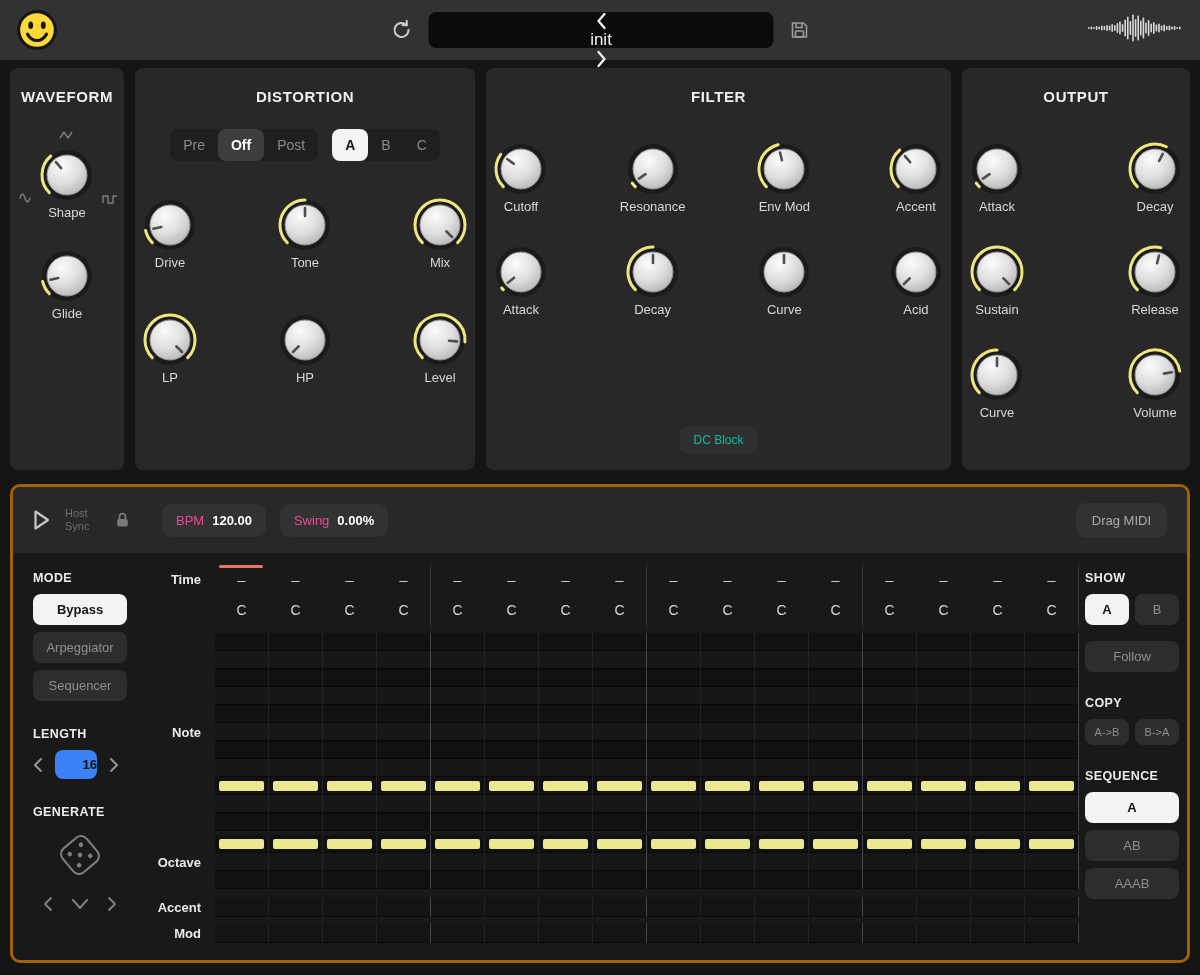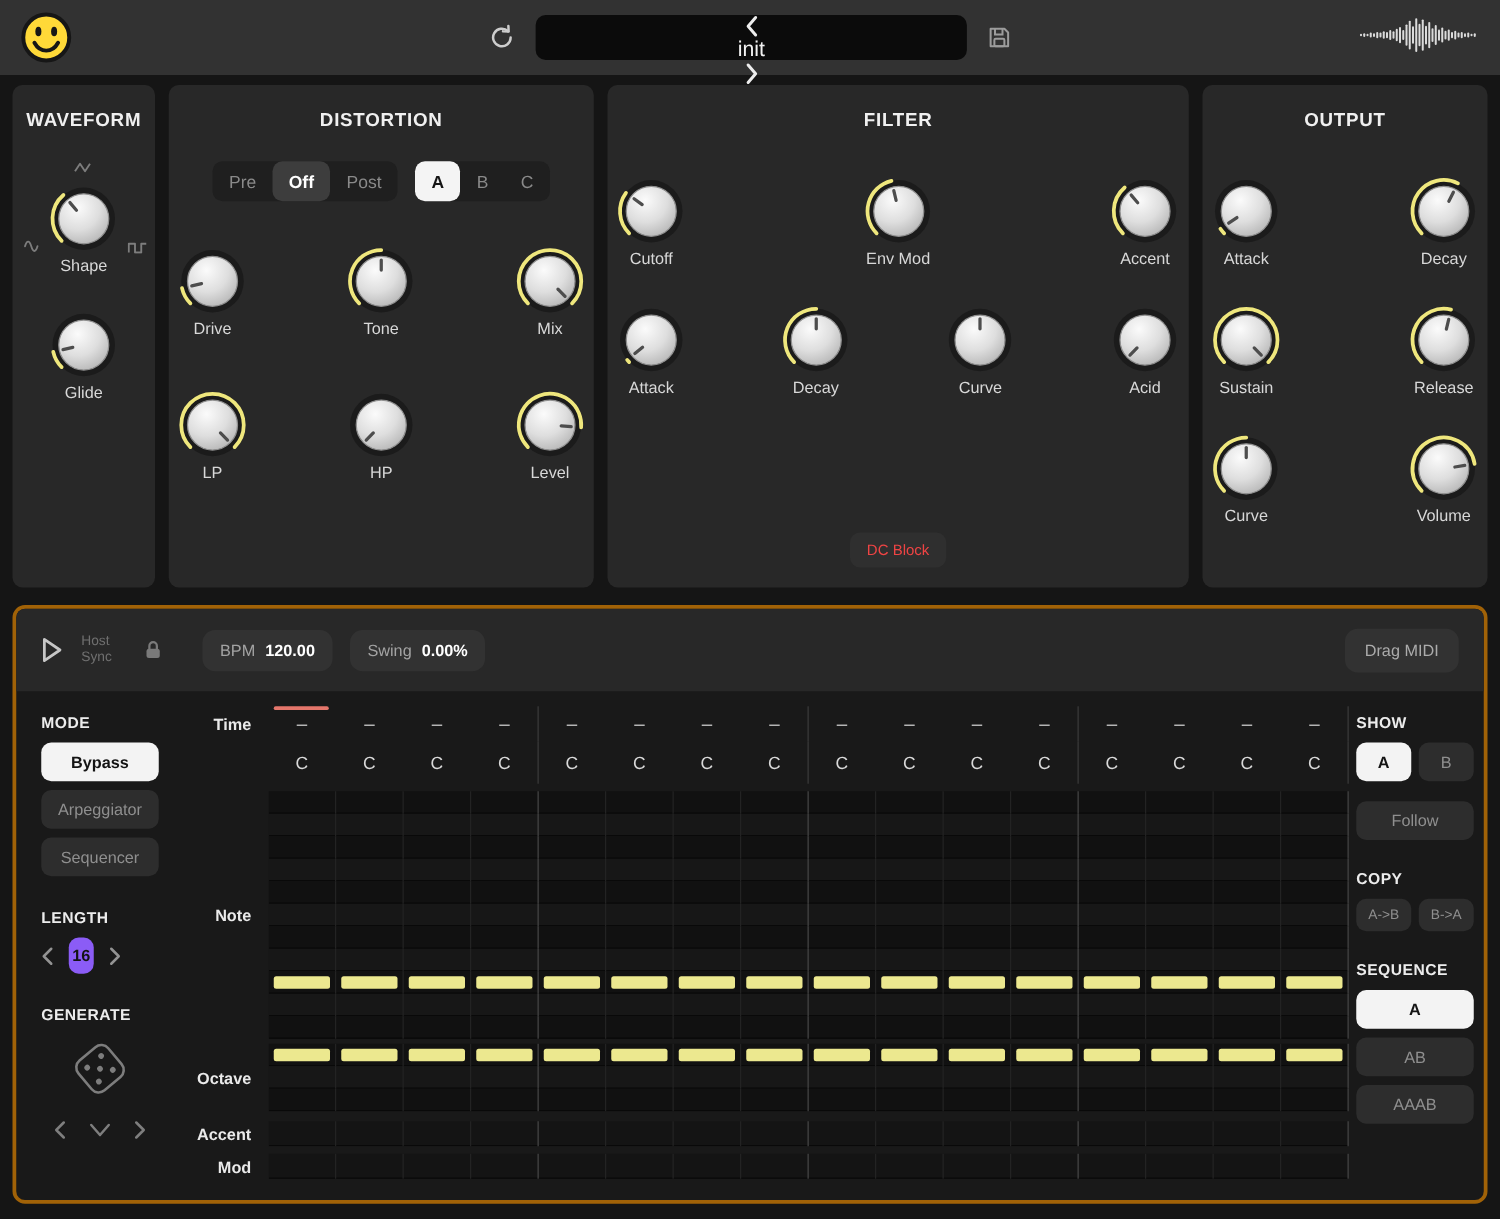--- a/index.html
+++ b/index.html
@@ -44,46 +44,46 @@
   .seg-row { display:flex; justify-content:center; gap:14px; margin-top:24px; }
   .seg { display:flex; background:#1f1f1f; border-radius:8px; }
   .seg-btn { background:transparent; color:#8a8a8a; font-size:14px; padding:8px 13px; border-radius:8px; }
   .seg-btn.sel-dark { background:#3d3d3d; color:#ffffff; font-weight:700; }
   .seg-btn.sel-light { background:#f4f4f4; color:#141414; font-weight:700; }
 
   .dist-row1 { margin-top:34px; } .dist-row2 { margin-top:40px; }
   .filt-row1 { margin-top:34px; } .filt-row2 { margin-top:28px; }
   .out-row1 { margin-top:34px; } .out-row2 { margin-top:28px; } .out-row3 { margin-top:28px; }
 
-  .dc-btn { margin:auto auto 16px; background:#2f2f2f; color:#ef4444; font-size:12px; padding:7px 13px; border-radius:8px; }
+  .dc-btn { margin:auto auto 16px; background:#2f2f2f; color:#14b8a6; font-size:12px; padding:7px 13px; border-radius:8px; }
 
   
   .sequencer { margin:14px 10px 0; background:#191919; border:3px solid #a16207; border-radius:10px; height:479px; display:flex; flex-direction:column; overflow:hidden; }
   .seq-toolbar { height:66px; background:#282828; display:flex; align-items:center; padding:0 20px; gap:14px; flex-shrink:0; }
   .hostsync { width:36px; font-size:11px; color:#6f6f6f; line-height:1.15; cursor:pointer; }
   .tb-pill { display:flex; align-items:center; gap:8px; background:#323232; border-radius:10px; padding:9px 14px; }
-  .tb-pill .lbl { color:#a3a3a3; font-size:13px; }
+  .tb-pill .lbl { color:#ec4899; font-size:13px; }
   .tb-pill .val { color:#ffffff; font-size:13px; font-weight:700; }
   .bpm-pill { margin-left:18px; }
   .dragmidi { margin-left:auto; background:#323232; color:#ababab; font-size:13px; padding:10px 16px; border-radius:10px; }
 
   .seq-body { flex:1; display:flex; padding-top:12px; }
   .seq-left { width:130px; padding:6px 0 0 20px; flex-shrink:0; }
   .seq-right { width:112px; padding:6px 16px 0 6px; flex-shrink:0; }
   .side-h { color:#ececec; font-size:12.5px; font-weight:700; letter-spacing:.4px; margin:0 0 9px; }
   .stack { display:flex; flex-direction:column; gap:7px; width:94px; }
   .row2 { display:flex; gap:6px; width:94px; }
   .row2 .pill { flex:1; }
   .row2.small .pill { font-size:11px; padding:7px 0; }
   .pill { background:#2d2d2d; color:#8f8f8f; font-size:13px; padding:8px 0; border-radius:8px; text-align:center; width:100%; }
   .pill.on { background:#f3f3f3; color:#141414; font-weight:700; }
   .mt16 { margin-top:16px; } .mt24 { margin-top:24px; } .mt26 { margin-top:26px; }
 
   .stepper { display:flex; align-items:center; gap:12px; margin-top:2px; }
-  .stepper .count { background:#8b5cf6; color:#141414; font-weight:700; font-size:13px; border-radius:8px; width:20px; padding:7px 0; text-align:center; }
+  .stepper .count { background:#3b82f6; color:#141414; font-weight:700; font-size:13px; border-radius:8px; width:42px; padding:7px 0; text-align:right; }
   .dice-wrap { width:94px; display:flex; justify-content:center; margin-top:8px; }
   .gen-arrows { width:94px; display:flex; justify-content:center; gap:18px; margin-top:14px; align-items:center; }
 
   
   #grid { flex:1; }
   .g-region { display:flex; align-items:center; }
   .g-label { width:72px; text-align:right; padding-right:14px; color:#eaeaea; font-size:13px; font-weight:700; flex-shrink:0; }
   .g-rows { width:864px; }
   .g-row { display:flex; }
   .g-cell { width:54px; flex-shrink:0; cursor:pointer; }
@@ -319,20 +319,29 @@
             <circle cx="32" cy="30" r="25" fill="#1b1b1b"></circle>
             <path d="M 14.32 47.68 A 25 25 0 0 1 11.77 15.31" fill="none" stroke="#efe77d" stroke-width="3" stroke-linecap="round"></path>
             <circle cx="32" cy="30" r="20" fill="url(#knobGrad)" stroke="#8f8f8f" stroke-width="1"></circle>
             <line x1="24.718847050625474" y1="24.709932729367743" x2="18.246711095625894" y2="20.007650711027956" stroke="#4d4d4d" stroke-width="2.6" stroke-linecap="round"></line>
           </svg>
           <div class="knob-label">Cutoff</div>
         </div>
         <div class="knob">
           <svg width="64" height="60" viewBox="0 0 64 60">
             <circle cx="32" cy="30" r="25" fill="#1b1b1b"></circle>
+            <path d="M 14.32 47.68 A 25 25 0 0 1 11.32 44.05" fill="none" stroke="#efe77d" stroke-width="3" stroke-linecap="round"></path>
+            <circle cx="32" cy="30" r="20" fill="url(#knobGrad)" stroke="#8f8f8f" stroke-width="1"></circle>
+            <line x1="24.556274831528945" y1="35.058750400669176" x2="17.93963023733245" y2="39.55541742348622" stroke="#4d4d4d" stroke-width="2.6" stroke-linecap="round"></line>
+          </svg>
+          <div class="knob-label">Resonance</div>
+        </div>
+        <div class="knob">
+          <svg width="64" height="60" viewBox="0 0 64 60">
+            <circle cx="32" cy="30" r="25" fill="#1b1b1b"></circle>
             <path d="M 14.32 47.68 A 25 25 0 0 1 26.16 5.69" fill="none" stroke="#efe77d" stroke-width="3" stroke-linecap="round"></path>
             <circle cx="32" cy="30" r="20" fill="url(#knobGrad)" stroke="#8f8f8f" stroke-width="1"></circle>
             <line x1="29.898991725296852" y1="21.24867071642091" x2="28.031428814449608" y2="13.4697113532395" stroke="#4d4d4d" stroke-width="2.6" stroke-linecap="round"></line>
           </svg>
           <div class="knob-label">Env Mod</div>
         </div>
         <div class="knob">
           <svg width="64" height="60" viewBox="0 0 64 60">
             <circle cx="32" cy="30" r="25" fill="#1b1b1b"></circle>
             <path d="M 14.32 47.68 A 25 25 0 0 1 15.76 10.99" fill="none" stroke="#efe77d" stroke-width="3" stroke-linecap="round"></path>

